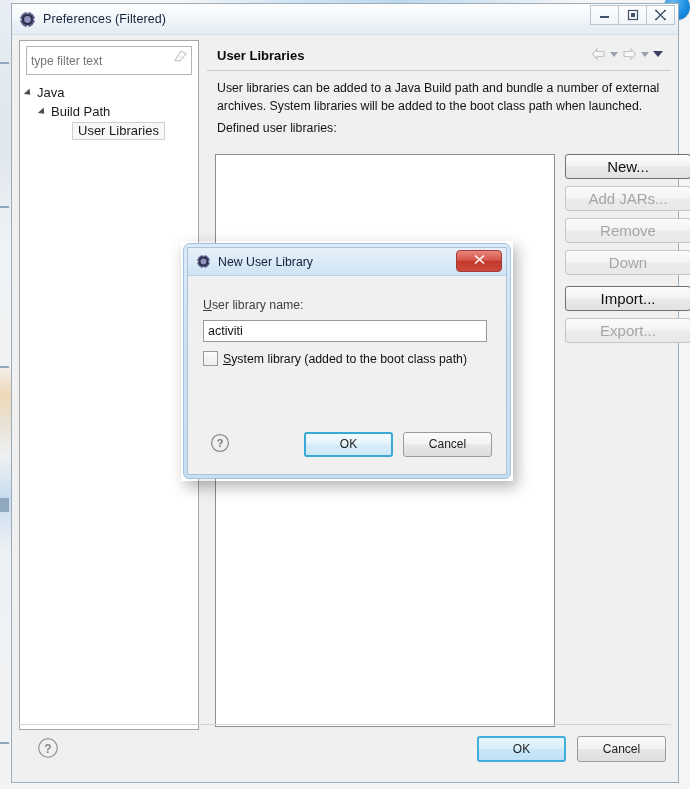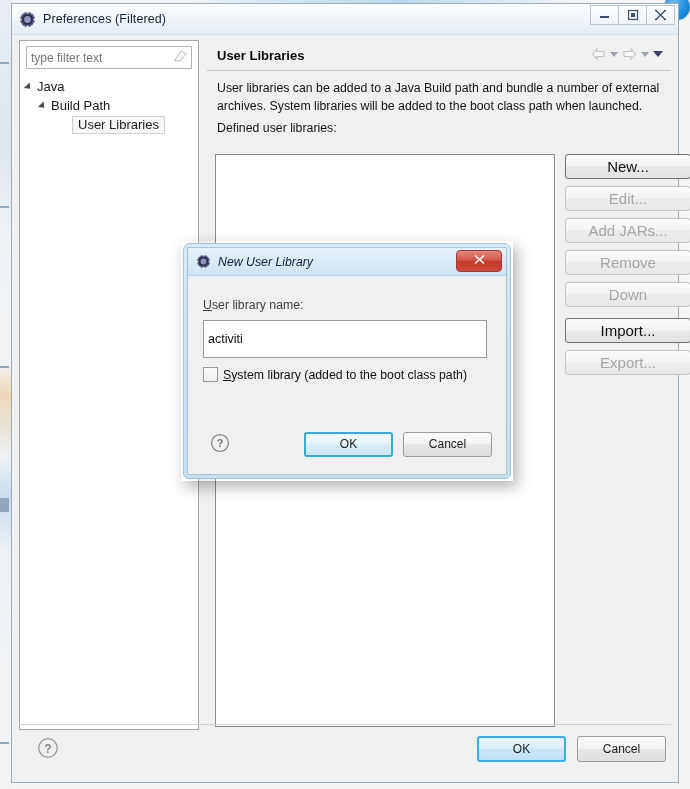--- a/index.html
+++ b/index.html
@@ -108,21 +108,21 @@
     background: #ffffff;
     border: 1px solid #a7a7a7;
     box-sizing: border-box;
   }
   #filter-wrap {
     margin: 5px 6px 0 6px;
     position: relative;
   }
   #filter-input {
     width: 100%;
-    height: 23px;
+    height: 29px;
     box-sizing: border-box;
     border: 1px solid #b4b4b4;
     background: #fff;
     font-family: "Liberation Sans", sans-serif;
     font-size: 12px;
     color: #555;
     padding: 1px 22px 1px 4px;
     outline: none;
   }
   #filter-clear {
@@ -320,21 +320,21 @@
   }
   #dialog-titlebar {
     height: 27px;
     background: linear-gradient(180deg,#e8f1fa 0%, #d9e9f7 55%, #cfe3f4 100%);
     display: flex;
     align-items: center;
     position: relative;
     border-bottom: 1px solid #b9d2e5;
   }
   .dlg-icon { margin-left: 8px; width: 15px; height: 15px; }
-  .dlg-title { margin-left: 7px; font-size: 12.3px; color: #10203a; font-style: italic; }
+  .dlg-title { margin-left: 7px; font-size: 12.3px; color: #10203a; }
   #dlg-close {
     position: absolute;
     right: 4px; top: 2px;
     width: 44px; height: 20px;
     border-radius: 4px;
     border: 1px solid #a33a33;
     background: linear-gradient(180deg,#e8857b 0%, #d6564a 45%, #c2382c 52%, #cf4a3c 100%);
     color: #fff;
     font-size: 12px;
     font-weight: bold;
@@ -350,21 +350,21 @@
   #dlg-field-label {
     margin: 22px 0 0 15px;
     font-size: 12.3px;
     color: #404040;
   }
   #dlg-field-label u { text-decoration: underline; }
   #dlg-input {
     display: block;
     margin: 8px 15px 0 15px;
     width: 284px;
-    height: 38px;
+    height: 22px;
     box-sizing: border-box;
     border: 1px solid #9a9a9a;
     background: #fff;
     font-family: "Liberation Sans", sans-serif;
     font-size: 12.5px;
     color: #111;
     padding: 1px 4px;
     outline: none;
   }
   #dlg-check-row {
@@ -518,21 +518,20 @@
       </div>
 
       <div id="page-desc">User libraries can be added to a Java Build path and bundle a number of external archives. System libraries will be added to the boot class path when launched.</div>
       <div id="defined-label">Defined user libraries:</div>
 
       <div id="content-row">
         <div id="lib-list"></div>
 
         <div id="btn-col">
           <div class="ebtn strong">New...</div>
-          <div class="ebtn disabled">Edit...</div>
           <div class="ebtn disabled">Add JARs...</div>
           <div class="ebtn disabled">Remove</div>
           <div class="ebtn disabled">Down</div>
           <div class="ebtn strong gap">Import...</div>
           <div class="ebtn disabled">Export...</div>
         </div>
       </div>
     </div>
 
     <div id="prefs-footer">

